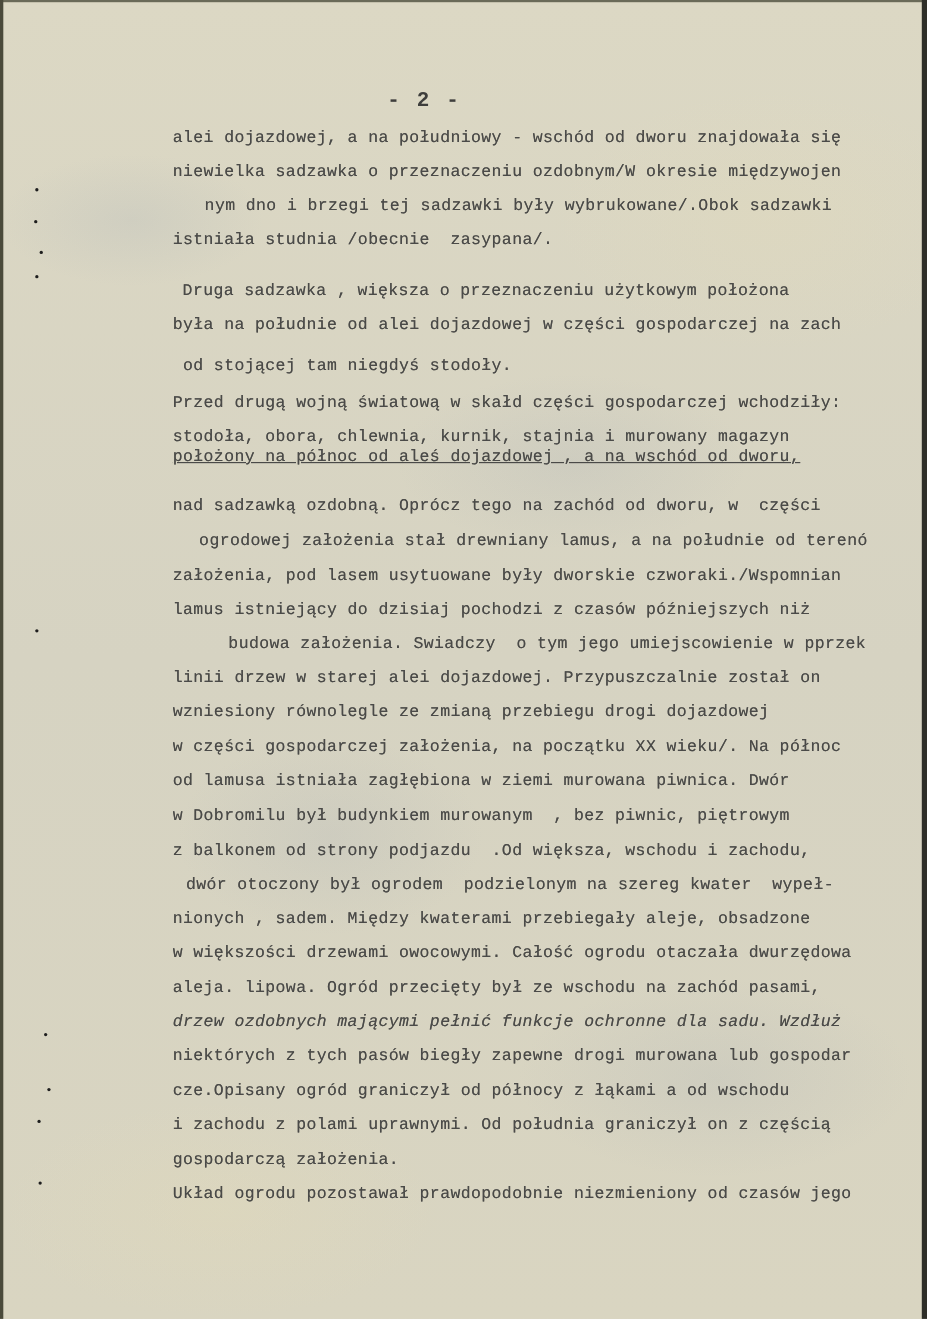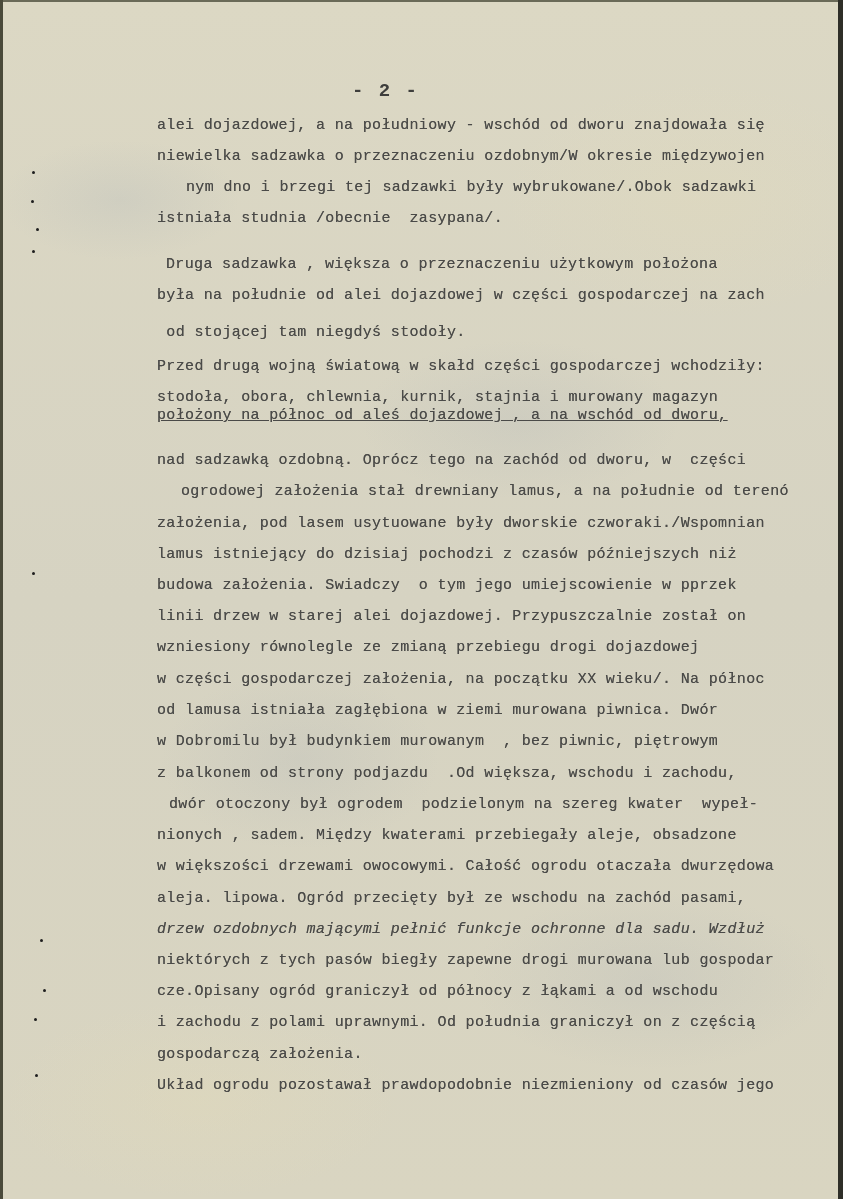--- a/index.html
+++ b/index.html
@@ -53,21 +53,21 @@
       <div class="line" style="left: 166px; top: 256px; width: 681px;">Druga sadzawka , większa o przeznaczeniu użytkowym położona</div>
       <div class="line" style="left: 157px; top: 287px; width: 681px;">była na południe od alei dojazdowej w części gospodarczej na zach</div>
       <div class="line" style="left: 157px; top: 324px; width: 681px;"> od stojącej tam niegdyś stodoły.</div>
       <div class="line" style="left: 157px; top: 358px; width: 681px;">Przed drugą wojną światową w skałd części gospodarczej wchodziły:</div>
       <div class="line" style="left: 157px; top: 389px; width: 681px;">stodoła, obora, chlewnia, kurnik, stajnia i murowany magazyn</div>
       <div class="line" style="left: 157px; top: 407px; width: 681px; text-decoration: underline;">położony na północ od aleś dojazdowej , a na wschód od dworu,</div>
       <div class="line" style="left: 157px; top: 452px; width: 681px;">nad sadzawką ozdobną. Oprócz tego na zachód od dworu, w  części</div>
       <div class="line" style="left: 157px; top: 483px; width: 681px; margin-left: 24px;">ogrodowej założenia stał drewniany lamus, a na południe od terenó</div>
       <div class="line" style="left: 157px; top: 515px; width: 681px;">założenia, pod lasem usytuowane były dworskie czworaki./Wspomnian</div>
       <div class="line" style="left: 157px; top: 546px; width: 681px;">lamus istniejący do dzisiaj pochodzi z czasów późniejszych niż</div>
-      <div class="line" style="left: 157px; top: 577px; width: 681px;">budowa założenia. Swiadczy  o tym jego umiejscowienie w pprzek</div>
+      <div class="line" style="left: 157px; top: 577px; width: 681px; text-align: center;">budowa założenia. Swiadczy  o tym jego umiejscowienie w pprzek</div>
       <div class="line" style="left: 157px; top: 608px; width: 681px;">linii drzew w starej alei dojazdowej. Przypuszczalnie został on</div>
       <div class="line" style="left: 157px; top: 639px; width: 681px;">wzniesiony równolegle ze zmianą przebiegu drogi dojazdowej</div>
       <div class="line" style="left: 157px; top: 671px; width: 681px;">w części gospodarczej założenia, na początku XX wieku/. Na północ</div>
       <div class="line" style="left: 157px; top: 702px; width: 681px;">od lamusa istniała zagłębiona w ziemi murowana piwnica. Dwór</div>
       <div class="line" style="left: 157px; top: 733px; width: 681px;">w Dobromilu był budynkiem murowanym  , bez piwnic, piętrowym</div>
       <div class="line" style="left: 157px; top: 765px; width: 681px;">z balkonem od strony podjazdu  .Od większa, wschodu i zachodu,</div>
       <div class="line" style="left: 157px; top: 796px; width: 681px; margin-left: 12px;">dwór otoczony był ogrodem  podzielonym na szereg kwater  wypeł-</div>
       <div class="line" style="left: 157px; top: 827px; width: 681px;">nionych , sadem. Między kwaterami przebiegały aleje, obsadzone</div>
       <div class="line" style="left: 157px; top: 858px; width: 681px;">w większości drzewami owocowymi. Całość ogrodu otaczała dwurzędowa</div>
       <div class="line" style="left: 157px; top: 890px; width: 681px;">aleja. lipowa. Ogród przecięty był ze wschodu na zachód pasami,</div>

